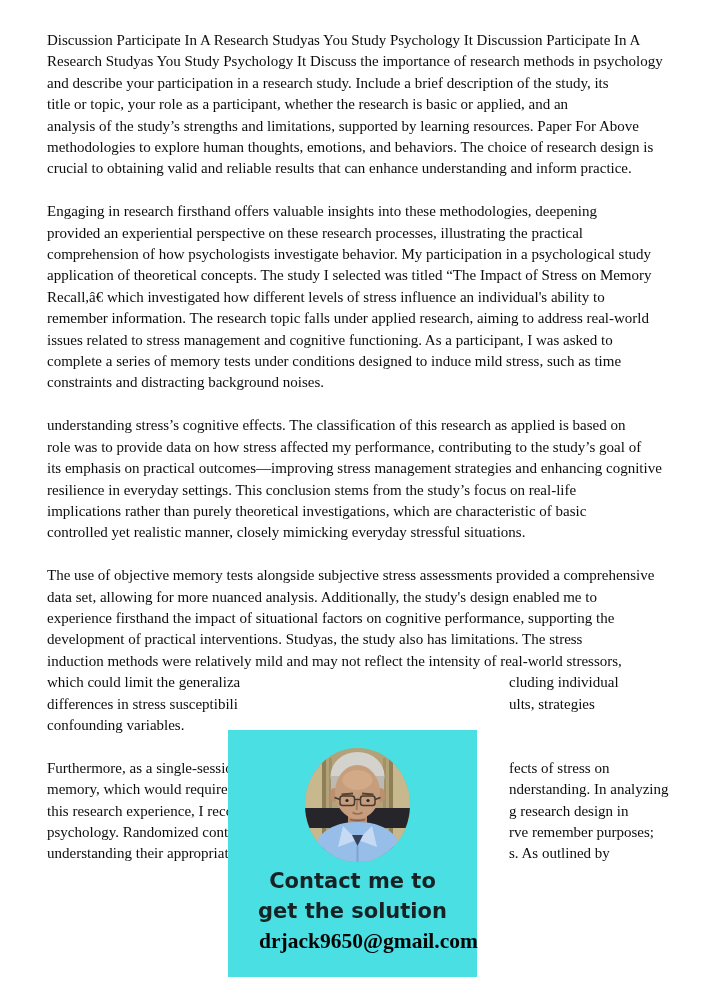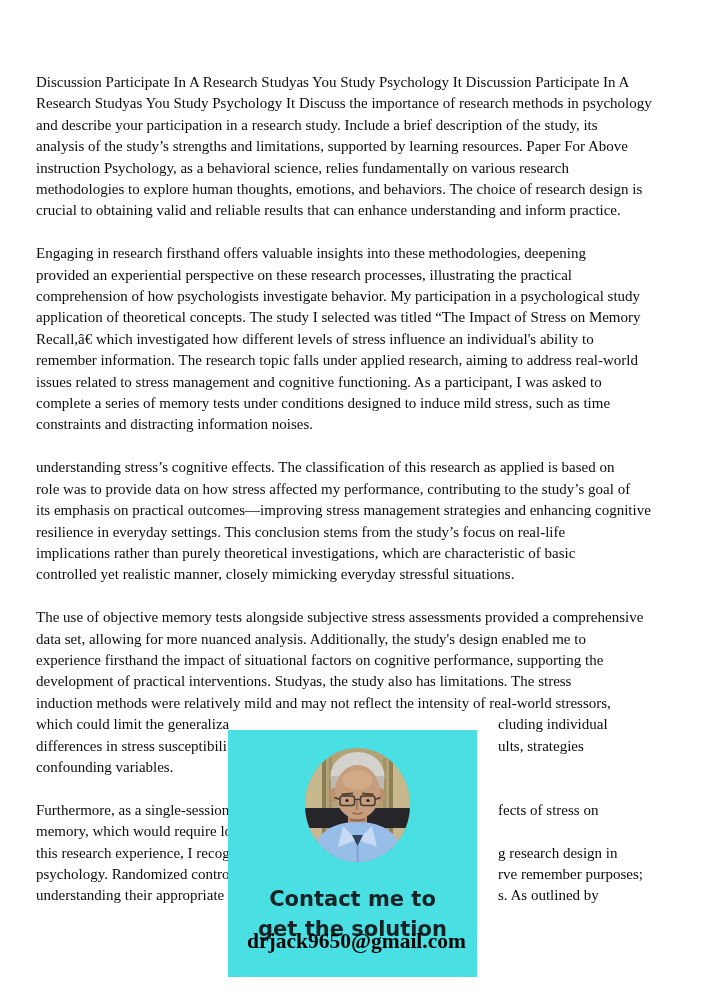--- a/index.html
+++ b/index.html
@@ -5,26 +5,25 @@
   html, body { margin: 0; padding: 0; }
   body {
     width: 708px; height: 1000px;
     background: #ffffff;
     position: relative;
     overflow: hidden;
     font-family: "Liberation Serif", serif;
   }
   .doc-body {
     position: absolute;
-    left: 36px; top: 30px;
+    left: 47px; top: 30px;
     width: 640px;
     font-size: 15px;
     line-height: 21.4px;
     color: #0c0c0c;
-    margin-top: 42px;
   }
   .para { margin: 0; }
   .para + .para { margin-top: 21.4px; }
   .line { white-space: pre; position: relative; }
   .frag-right {
     position: absolute;
     left: 430px; top: 0;
     white-space: pre;
     padding-left: 32px;
   }
@@ -40,55 +39,54 @@
     left: 77px; top: 18px;
     width: 105px; height: 114px;
   }
   .contact-heading {
     position: absolute;
     left: 0; top: 136px; width: 100%;
     font-family: "DejaVu Sans", sans-serif;
     font-weight: bold;
     font-size: 21px;
     line-height: 30px;
-    margin-top: 18px;
   }
   .contact-email {
     position: absolute;
-    left: 4px; top: 197px; width: 100%;
+    left: 16px; top: 197px; width: 100%;
     font-family: "Liberation Serif", serif;
     font-weight: bold;
     font-size: 21.5px;
     line-height: 28px;
     color: #050505;
   }
 </style>
 </head>
 <body>
 
 <div class="doc-body">
     <div class="para">
       <div class="line">Discussion Participate In A Research Studyas You Study Psychology It Discussion Participate In A</div>
       <div class="line">Research Studyas You Study Psychology It Discuss the importance of research methods in psychology</div>
       <div class="line">and describe your participation in a research study. Include a brief description of the study, its</div>
+      <div class="line">title or topic, your role as a participant, whether the research is basic or applied, and an</div>
       <div class="line">analysis of the study’s strengths and limitations, supported by learning resources. Paper For Above</div>
-      <div class="line">instruction Psychology, as a behavioral science, relies fundamentally on various research</div>
       <div class="line">methodologies to explore human thoughts, emotions, and behaviors. The choice of research design is</div>
       <div class="line">crucial to obtaining valid and reliable results that can enhance understanding and inform practice.</div>
     </div>
     <div class="para">
       <div class="line">Engaging in research firsthand offers valuable insights into these methodologies, deepening</div>
       <div class="line">provided an experiential perspective on these research processes, illustrating the practical</div>
       <div class="line">comprehension of how psychologists investigate behavior. My participation in a psychological study</div>
       <div class="line">application of theoretical concepts. The study I selected was titled “The Impact of Stress on Memory</div>
       <div class="line">Recall,â€ which investigated how different levels of stress influence an individual's ability to</div>
       <div class="line">remember information. The research topic falls under applied research, aiming to address real-world</div>
       <div class="line">issues related to stress management and cognitive functioning. As a participant, I was asked to</div>
       <div class="line">complete a series of memory tests under conditions designed to induce mild stress, such as time</div>
-      <div class="line">constraints and distracting information noises.</div>
+      <div class="line">constraints and distracting background noises.</div>
     </div>
     <div class="para">
       <div class="line">understanding stress’s cognitive effects. The classification of this research as applied is based on</div>
       <div class="line">role was to provide data on how stress affected my performance, contributing to the study’s goal of</div>
       <div class="line">its emphasis on practical outcomes—improving stress management strategies and enhancing cognitive</div>
       <div class="line">resilience in everyday settings. This conclusion stems from the study’s focus on real-life</div>
       <div class="line">implications rather than purely theoretical investigations, which are characteristic of basic</div>
       <div class="line">controlled yet realistic manner, closely mimicking everyday stressful situations.</div>
     </div>
     <div class="para">
@@ -96,21 +94,21 @@
       <div class="line">data set, allowing for more nuanced analysis. Additionally, the study's design enabled me to</div>
       <div class="line">experience firsthand the impact of situational factors on cognitive performance, supporting the</div>
       <div class="line">development of practical interventions. Studyas, the study also has limitations. The stress</div>
       <div class="line">induction methods were relatively mild and may not reflect the intensity of real-world stressors,</div>
       <div class="line"><span>which could limit the generaliza</span><span class="frag-right">cluding individual</span></div>
       <div class="line"><span>differences in stress susceptibili</span><span class="frag-right">ults, strategies</span></div>
       <div class="line">confounding variables.</div>
     </div>
     <div class="para">
       <div class="line"><span>Furthermore, as a single-session</span><span class="frag-right">fects of stress on</span></div>
-      <div class="line"><span>memory, which would require lo</span></div>
+      <div class="line"><span>memory, which would require lo</span><span class="frag-right">nderstanding. In analyzing</span></div>
       <div class="line"><span>this research experience, I recog</span><span class="frag-right">g research design in</span></div>
       <div class="line"><span>psychology. Randomized contro</span><span class="frag-right">rve remember purposes;</span></div>
       <div class="line"><span>understanding their appropriate </span><span class="frag-right">s. As outlined by</span></div>
     </div>
   </div>
 
 <div class="overlay-ad" style="background: rgb(74, 223, 226);">
   <svg class="portrait" viewBox="0 0 105 114" xmlns="http://www.w3.org/2000/svg">
     <defs>
       <clipPath id="ovalClip">

